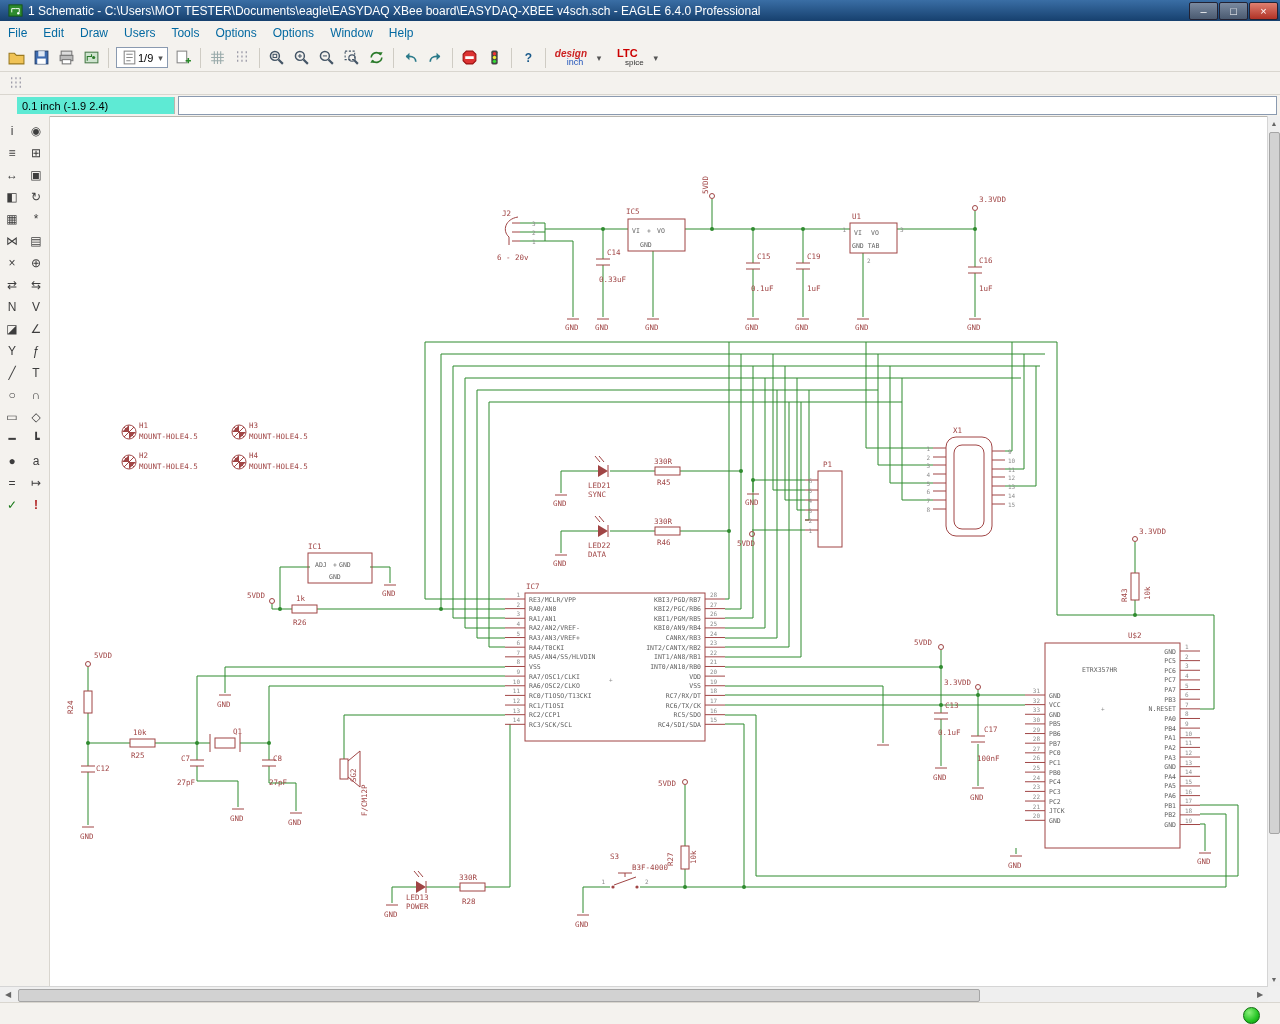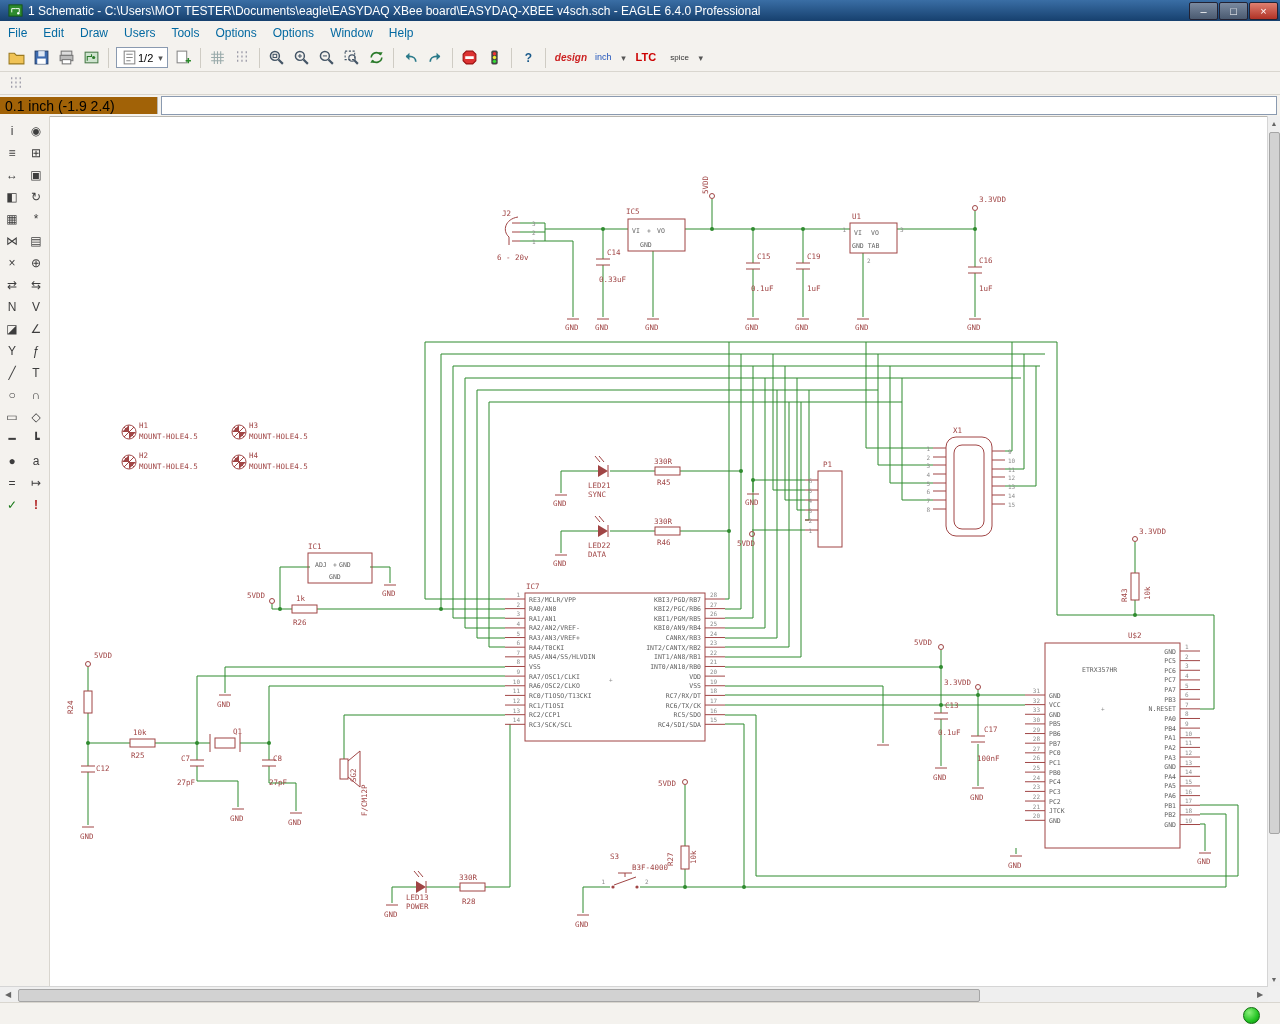--- a/index.html
+++ b/index.html
@@ -23,30 +23,30 @@
     border-bottom:1px solid #d9d6cf;display:flex;align-items:center;padding-left:4px;box-sizing:border-box;}
   .toolbar2{position:absolute;left:0;top:72px;right:0;height:23px;background:#f4f2ee;
     border-bottom:1px solid #d9d6cf;display:flex;align-items:center;padding-left:4px;box-sizing:border-box;}
   .tbtn{width:23px;height:23px;display:flex;align-items:center;justify-content:center;
     border:1px solid transparent;border-radius:2px;font-size:12px;color:#334;}
   .sep{width:1px;height:20px;background:#cfccc4;margin:0 4px;}
   .combo{display:flex;align-items:center;height:19px;background:#fff;border:1px solid #8a9ab0;
     padding:0 4px;font-size:11px;margin:0 3px;color:#000;}
   .combo .car{margin-left:5px;}
   .car{font-size:9px;color:#555;}
-  .logo{display:flex;line-height:9px;width:auto;padding:0 4px;}
+  .logo{display:flex;flex-direction:column;line-height:9px;width:auto;padding:0 4px;}
   .dl1{color:#c22;font-weight:bold;font-style:italic;font-size:10px;}
   .dl2{color:#2255bb;font-size:9px;margin-left:8px;}
   .lt1{color:#c00;font-weight:bold;font-size:11px;}
   .lt2{color:#333;font-size:8px;margin-left:14px;}
   
   .coordbar{position:absolute;left:0;top:95px;right:0;height:21px;background:#f4f2ee;
     display:flex;align-items:center;border-bottom:1px solid #c9c6bf;}
-  .coords{width:152px;height:17px;font-size:14px;color:#000;display:flex;align-items:center;
-    padding-left:5px;border-right:1px solid #b9b6af;background:#a16207;}
+  .coords{width:152px;height:17px;font-size:11px;color:#000;display:flex;align-items:center;
+    padding-left:5px;border-right:1px solid #b9b6af;background:#5eead4;margin-left:17px;}
   .cmd{flex:1;height:15px;margin:0 3px;border:1px solid #8a9ab0;font-size:11px;
     font-family:"Liberation Sans",sans-serif;background:#fff;outline:none;}
   
   .palette{position:absolute;left:0;top:116px;width:50px;bottom:38px;background:#f4f2ee;
     border-right:1px solid #d9d6cf;display:grid;grid-template-columns:23px 23px;
     align-content:start;justify-content:center;gap:1px;padding-top:4px;box-sizing:border-box;}
   .tool{width:22px;height:21px;display:flex;align-items:center;justify-content:center;
     font-size:12px;color:#3d3d3d;}
   
   .canvas{position:absolute;left:50px;top:116px;right:12px;bottom:38px;background:#ffffff;
@@ -136,21 +136,21 @@
           <path d="M4 11V7h4V5" stroke="#2a7a2a" fill="none"></path>
           <circle cx="10" cy="8" r="1.5" fill="#2a7a2a"></circle>
         </svg>
       </span>
       <span class="sep"></span>
       <span class="combo">
         <svg viewBox="0 0 16 16" width="17" height="17">
           <rect x="3" y="2" width="10" height="12" fill="#fff" stroke="#888"></rect>
           <path d="M5 5h6M5 8h6M5 11h4" stroke="#888"></path>
         </svg>
-        <span class="cl">1/2</span>
+        <span class="cl">1/9</span>
         <span class="car">▾</span>
       </span>
       <span class="tbtn">
         <svg viewBox="0 0 16 16" width="17" height="17">
           <rect x="2" y="2" width="9" height="11" fill="#fff" stroke="#888"></rect>
           <path d="M10 11h5M12.5 8.5v5" stroke="#2a8a2a" stroke-width="1.5"></path>
         </svg>
       </span>
       <span class="sep"></span>
       <span class="tbtn">

